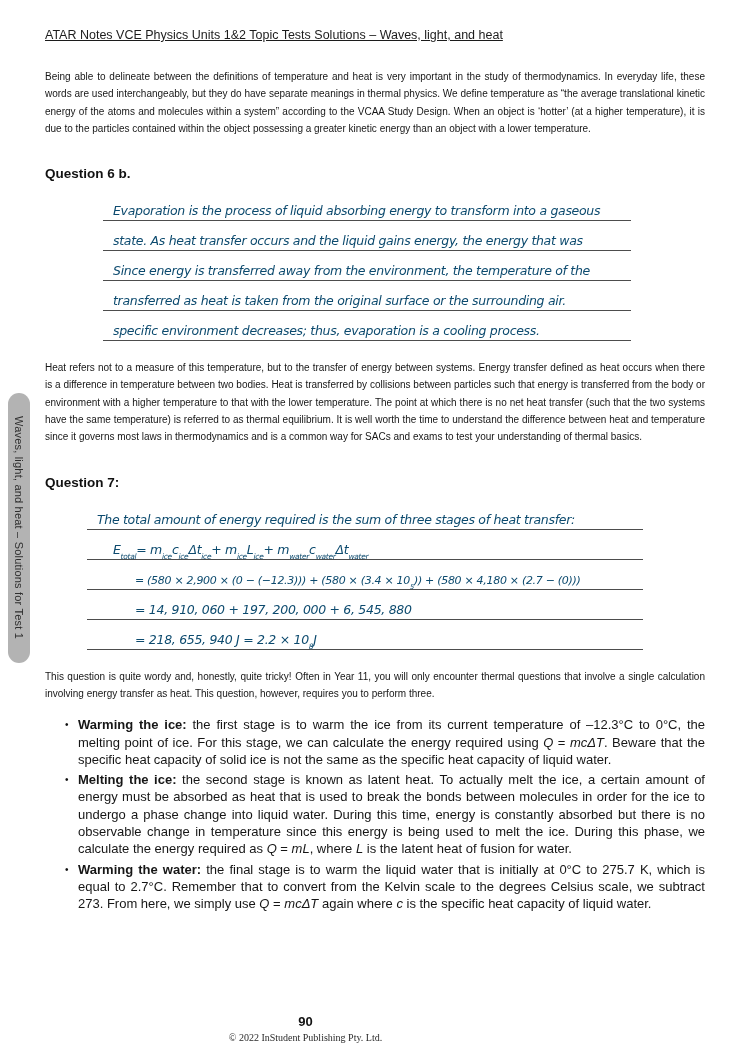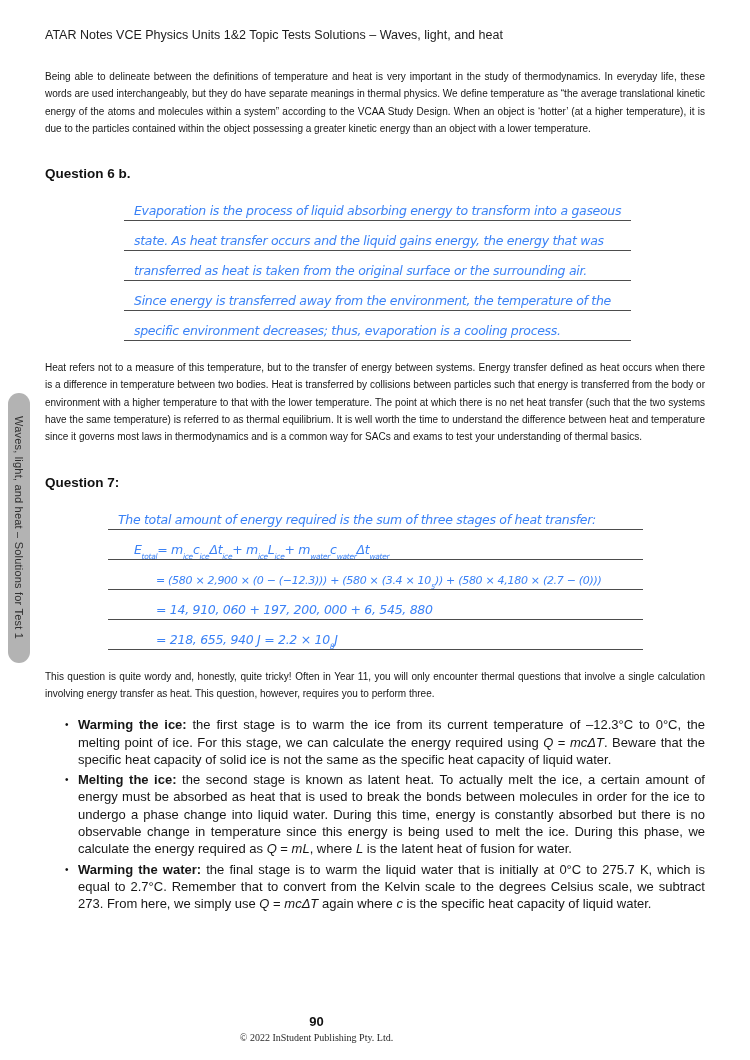--- a/index.html
+++ b/index.html
@@ -2,32 +2,32 @@
 <html><head>
 <meta charset="utf-8">
 <style>
   html,body{margin:0;padding:0;}
   body{
     width:750px;height:1060px;background:#ffffff;position:relative;
     font-family:"Liberation Sans", sans-serif;color:#161616;
     -webkit-font-smoothing:antialiased;
   }
   .content{padding:28px 45px 0 45px;}
-  .doc-header{font-size:12.5px;color:#1c1c1c;margin-bottom:26px;}
+  .doc-header{font-size:12.5px;color:#1c1c1c;margin-bottom:26px;text-decoration:underline;}
   p.body{font-size:10px;line-height:17.3px;text-align:justify;margin:0 0 14px 0;}
   h3.qhead{font-size:13.5px;font-weight:bold;margin:29px 0 9px 0;color:#111;}
   
   .hw-block{margin:10px 0 18px 58px;width:528px;}
   .hw-block.q7{margin-left:42px;width:556px;}
   .hw-row{
     height:30px;border-bottom:1.3px solid #4d4d4d;
     font-family:"DejaVu Sans", sans-serif;font-style:italic;
-    font-size:12.5px;letter-spacing:-0.3px;color:#3b82f6;
+    font-size:12.5px;letter-spacing:-0.3px;color:#0c4a6e;
     display:flex;align-items:flex-end;padding:0 0 2px 10px;
-    box-sizing:border-box;white-space:nowrap;overflow:visible;margin-left:21px;
+    box-sizing:border-box;white-space:nowrap;overflow:visible;
   }
   .hw-row sub{font-size:0.6em;line-height:0;}
   .hw-row sup{font-size:0.6em;line-height:0;}
   .ind1{padding-left:26px;}
   .ind2{padding-left:48px;}
   .f-small{font-size:11px;}
   
   ul.bullets{list-style:none;margin:2px 0 0 0;padding:0 0 0 20px;}
   ul.bullets li{
     position:relative;padding-left:13px;font-size:13px;line-height:17.3px;
@@ -38,41 +38,41 @@
   .side-tab{
     position:absolute;left:8px;top:393px;width:22px;height:270px;
     background:#b3b3b3;border-radius:11px;
     display:flex;align-items:center;justify-content:center;
   }
   .side-tab span{
     writing-mode:vertical-rl;white-space:nowrap;
     font-size:11px;color:#2e2e2e;letter-spacing:0.2px;
   }
   
-  .footer{position:absolute;top:1014px;left:12px;width:609px;text-align:center;}
+  .footer{position:absolute;top:1014px;left:1px;width:609px;text-align:center;}
   .page-num{font-size:13px;font-weight:bold;color:#111;}
   .copyright{font-size:10px;color:#2a2a2a;margin-top:3px;font-family:Liberation Serif, serif;}
   i{font-style:italic;}
 </style>
 </head>
 <body>
 
 <div class="content">
 
   <div class="doc-header">ATAR Notes VCE Physics Units 1&amp;2 Topic Tests Solutions – Waves, light, and heat</div>
 
   <p class="body">Being able to delineate between the definitions of temperature and heat is very important in the study of thermodynamics. In everyday life, these words are used interchangeably, but they do have separate meanings in thermal physics.  We define temperature as “the average translational kinetic energy of the atoms and molecules within a system” according to the VCAA Study Design. When an object is ‘hotter’ (at a higher temperature), it is due to the particles contained within the object possessing a greater kinetic energy than an object with a lower temperature.</p>
 
   <h3 class="qhead">Question 6 b.</h3>
 
   <div class="hw-block">
     <div class="hw-row">Evaporation is the process of liquid absorbing energy to transform into a gaseous</div>
     <div class="hw-row">state. As heat transfer occurs and the liquid gains energy, the energy that was</div>
+    <div class="hw-row">Since energy is transferred away from the environment, the temperature of the</div>
     <div class="hw-row">transferred as heat is taken from the original surface or the surrounding air.</div>
-    <div class="hw-row">Since energy is transferred away from the environment, the temperature of the</div>
     <div class="hw-row">specific environment decreases; thus, evaporation is a cooling process.</div>
   </div>
 
   <p class="body">Heat refers not to a measure of this temperature, but to the transfer of energy between systems. Energy transfer defined as heat occurs when there is a difference in temperature between two bodies. Heat is transferred by collisions between particles such that energy is transferred from the body or environment with a higher temperature to that with the lower temperature. The point at which there is no net heat transfer (such that the two systems have the same temperature) is referred to as thermal equilibrium. It is well worth the time to understand the difference between heat and temperature since it governs most laws in thermodynamics and is a common way for SACs and exams to test your understanding of thermal basics.</p>
 
   <h3 class="qhead">Question 7:</h3>
 
   <div class="hw-block q7">
     <div class="hw-row">The total amount of energy required is the sum of three stages of heat transfer:</div>
     <div class="hw-row ind1">E<sub>total</sub> = m<sub>ice</sub> c<sub>ice</sub> Δt<sub>ice</sub>  +  m<sub>ice</sub> L<sub>ice</sub>  +  m<sub>water</sub> c<sub>water</sub> Δt<sub>water</sub></div>

